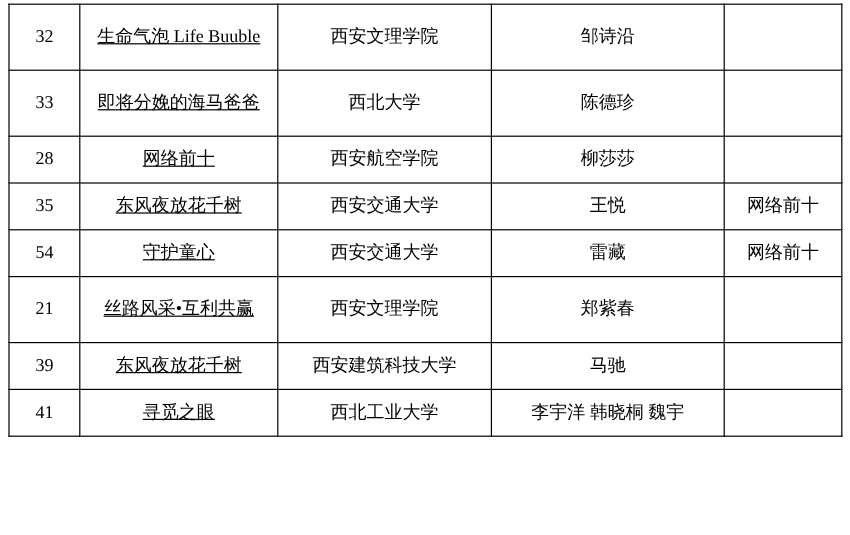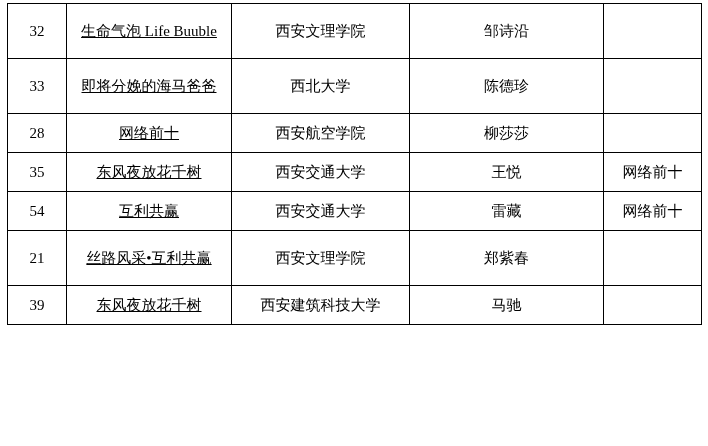--- a/index.html
+++ b/index.html
@@ -88,34 +88,41 @@
       </tr>
       <tr class="row-short">
         <td class="cell-index">35</td>
         <td class="cell-title">东风夜放花千树</td>
         <td class="cell-school">西安交通大学</td>
         <td class="cell-author">王悦</td>
         <td class="cell-note">网络前十</td>
       </tr>
       <tr class="row-short">
         <td class="cell-index">54</td>
-        <td class="cell-title">互利共赢</td>
+        <td class="cell-title">守护童心</td>
         <td class="cell-school">西安交通大学</td>
         <td class="cell-author">雷藏</td>
         <td class="cell-note">网络前十</td>
       </tr>
       <tr class="row-tall">
         <td class="cell-index">21</td>
         <td class="cell-title">丝路风采•互利共赢</td>
         <td class="cell-school">西安文理学院</td>
         <td class="cell-author">郑紫春</td>
         <td class="cell-note"></td>
       </tr>
       <tr class="row-short">
         <td class="cell-index">39</td>
         <td class="cell-title">东风夜放花千树</td>
         <td class="cell-school">西安建筑科技大学</td>
         <td class="cell-author">马驰</td>
         <td class="cell-note"></td>
       </tr>
+      <tr class="row-short">
+        <td class="cell-index">41</td>
+        <td class="cell-title">寻觅之眼</td>
+        <td class="cell-school">西北工业大学</td>
+        <td class="cell-author">李宇洋 韩晓桐 魏宇</td>
+        <td class="cell-note"></td>
+      </tr>
     </tbody>
   </table>
 </div>
 
 </body></html>

